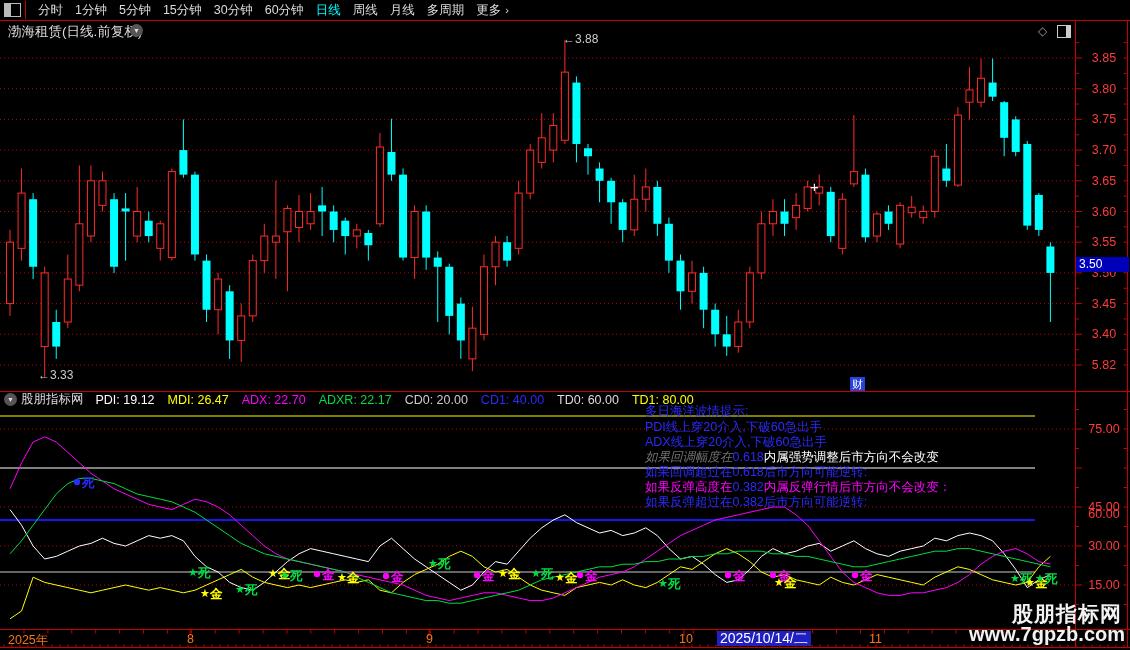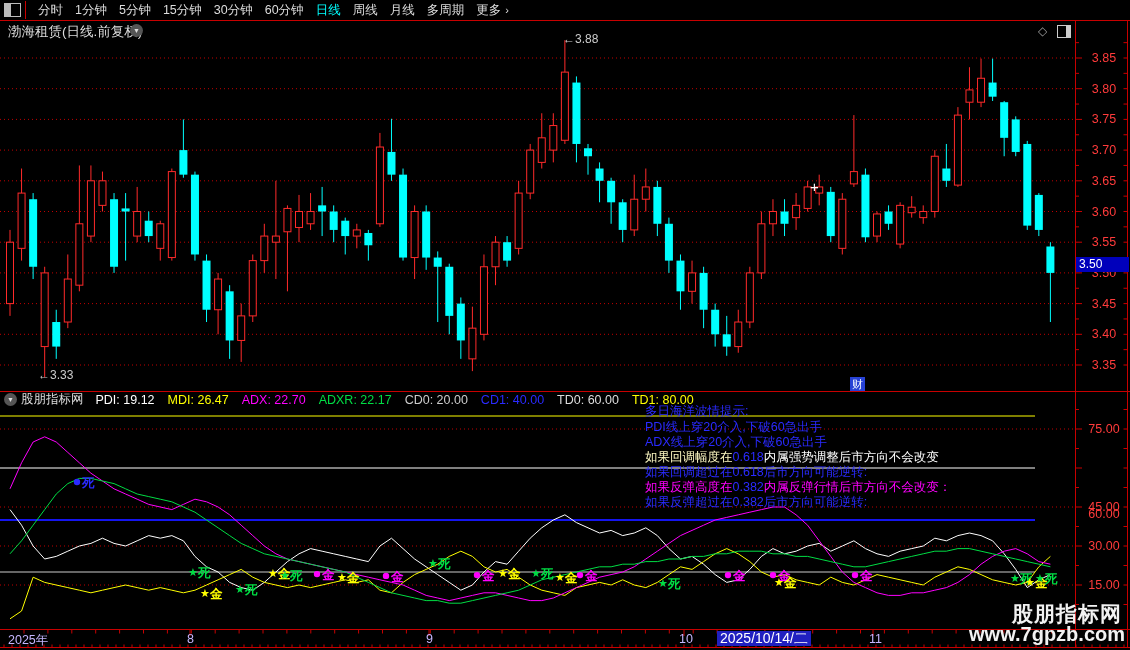--- a/index.html
+++ b/index.html
@@ -29,21 +29,21 @@
   #fin-marker{background:#2742d6;color:#fff;font-size:11px;line-height:14px;padding:0 2px;z-index:3;}
   #cross-marker{color:#fff;font-size:15px;z-index:2;}
   #diamond-icon{color:#999;font-size:12px;z-index:3;}
   .panelicon{width:12px;height:11px;border:1px solid #ccc;position:absolute;z-index:3;}
   .panelicon i{position:absolute;right:0;top:0;width:4px;height:11px;background:#ccc;}
   
   .axlabel{position:absolute;left:1084px;width:40px;text-align:center;color:#ff3b3b;
            font-size:12.5px;z-index:2;white-space:nowrap;}
   #cur-tag{left:1076px;top:257px;width:50px;height:15px;background:#0000bb;color:#fff;
            font-size:12px;line-height:15px;padding-left:3px;z-index:3;}
-  .btlabel{position:absolute;top:632px;color:#c4b5fd;font-size:12.5px;z-index:2;white-space:nowrap;}
+  .btlabel{position:absolute;top:632px;color:#f97316;font-size:12.5px;z-index:2;white-space:nowrap;}
   #date-tag{left:717px;top:631px;background:#2020c0;color:#fff;font-size:14px;line-height:15px;
             padding:0 3px;z-index:3;white-space:nowrap;}
   
   #ind-header{position:absolute;left:0;top:392px;width:1070px;height:15px;display:flex;
               align-items:center;z-index:3;font-size:12.5px;white-space:nowrap;}
   #ind-header .chev{position:static;margin:0 4px;}
   .indname{color:#ddd;margin-right:12px;}
   .indval{margin-right:13px;}
   
   .annorow{position:absolute;left:645px;font-size:12.5px;line-height:14px;z-index:2;white-space:nowrap;}
@@ -621,37 +621,37 @@
       <div class="axlabel" style="top: 51px;">3.85</div>
       <div class="axlabel" style="top: 81.7px;">3.80</div>
       <div class="axlabel" style="top: 112.4px;">3.75</div>
       <div class="axlabel" style="top: 143.1px;">3.70</div>
       <div class="axlabel" style="top: 173.8px;">3.65</div>
       <div class="axlabel" style="top: 204.5px;">3.60</div>
       <div class="axlabel" style="top: 235.2px;">3.55</div>
       <div class="axlabel" style="top: 265.9px;">3.50</div>
       <div class="axlabel" style="top: 296.6px;">3.45</div>
       <div class="axlabel" style="top: 327.3px;">3.40</div>
-      <div class="axlabel" style="top: 358px;">3.35</div>
+      <div class="axlabel" style="top: 358px;">5.82</div>
     </div>
   <div id="cur-tag" class="abs">3.50</div>
 
   <div id="ind-header">
     <span class="chev">
         <i>▼</i>
       </span>
     <span class="indname">股朋指标网</span>
     <span id="ind-values"><span class="indval" style="color: rgb(255, 255, 255);">PDI: 19.12</span><span class="indval" style="color: rgb(255, 255, 0);">MDI: 26.47</span><span class="indval" style="color: rgb(255, 0, 255);">ADX: 22.70</span><span class="indval" style="color: rgb(0, 221, 68);">ADXR: 22.17</span><span class="indval" style="color: rgb(204, 204, 204);">CD0: 20.00</span><span class="indval" style="color: rgb(42, 42, 255);">CD1: 40.00</span><span class="indval" style="color: rgb(221, 221, 221);">TD0: 60.00</span><span class="indval" style="color: rgb(255, 255, 0);">TD1: 80.00</span></span>
   </div>
 
   <div id="annotations">
       <div class="annorow" style="top: 404px;"><span style="color: rgb(42, 42, 255);">多日海洋波情提示:</span></div>
       <div class="annorow" style="top: 420px;"><span style="color: rgb(42, 42, 255);">PDI线上穿20介入,下破60急出手</span></div>
       <div class="annorow" style="top: 435px;"><span style="color: rgb(42, 42, 255);">ADX线上穿20介入,下破60急出手</span></div>
-      <div class="annorow" style="top: 450px;"><span style="color: #fef9c3;">如果回调幅度在</span><span style="color: rgb(42, 42, 255);">0.618</span><span style="color: #ffffff;">内属强势调整后市方向不会改变</span></div>
+      <div class="annorow" style="top: 450px;"><span style="color: #737373; font-style: italic;">如果回调幅度在</span><span style="color: rgb(42, 42, 255);">0.618</span><span style="color: #ffffff;">内属强势调整后市方向不会改变</span></div>
       <div class="annorow" style="top: 465px;"><span style="color: rgb(42, 42, 255);">如果回调超过在0.618后市方向可能逆转:</span></div>
       <div class="annorow" style="top: 480px;"><span style="color: rgb(255, 0, 255);">如果反弹高度在</span><span style="color: rgb(42, 42, 255);">0.382</span><span style="color: rgb(255, 0, 255);">内属反弹行情后市方向不会改变：</span></div>
       <div class="annorow" style="top: 495px;"><span style="color: rgb(42, 42, 255);">如果反弹超过在0.382后市方向可能逆转:</span></div>
     </div>
 
   <div id="ind-axis-labels">
       <div class="axlabel" style="top: 422px;">75.00</div>
       <div class="axlabel" style="top: 487px; margin-top: 20px;">60.00</div>
       <div class="axlabel" style="top: 500px;">45.00</div>
       <div class="axlabel" style="top: 539px;">30.00</div>

